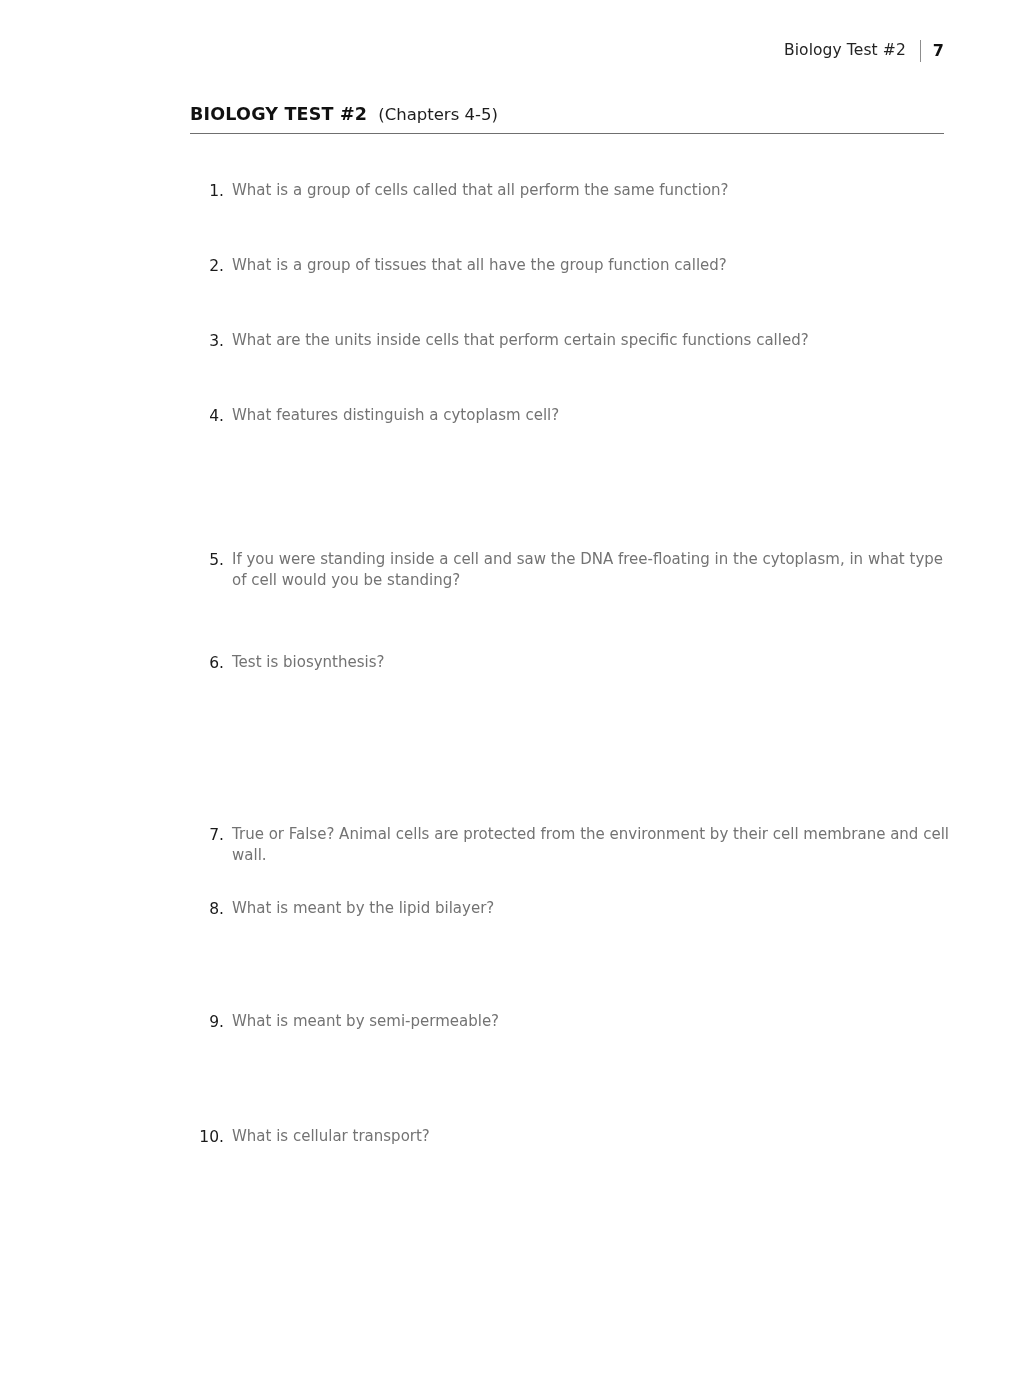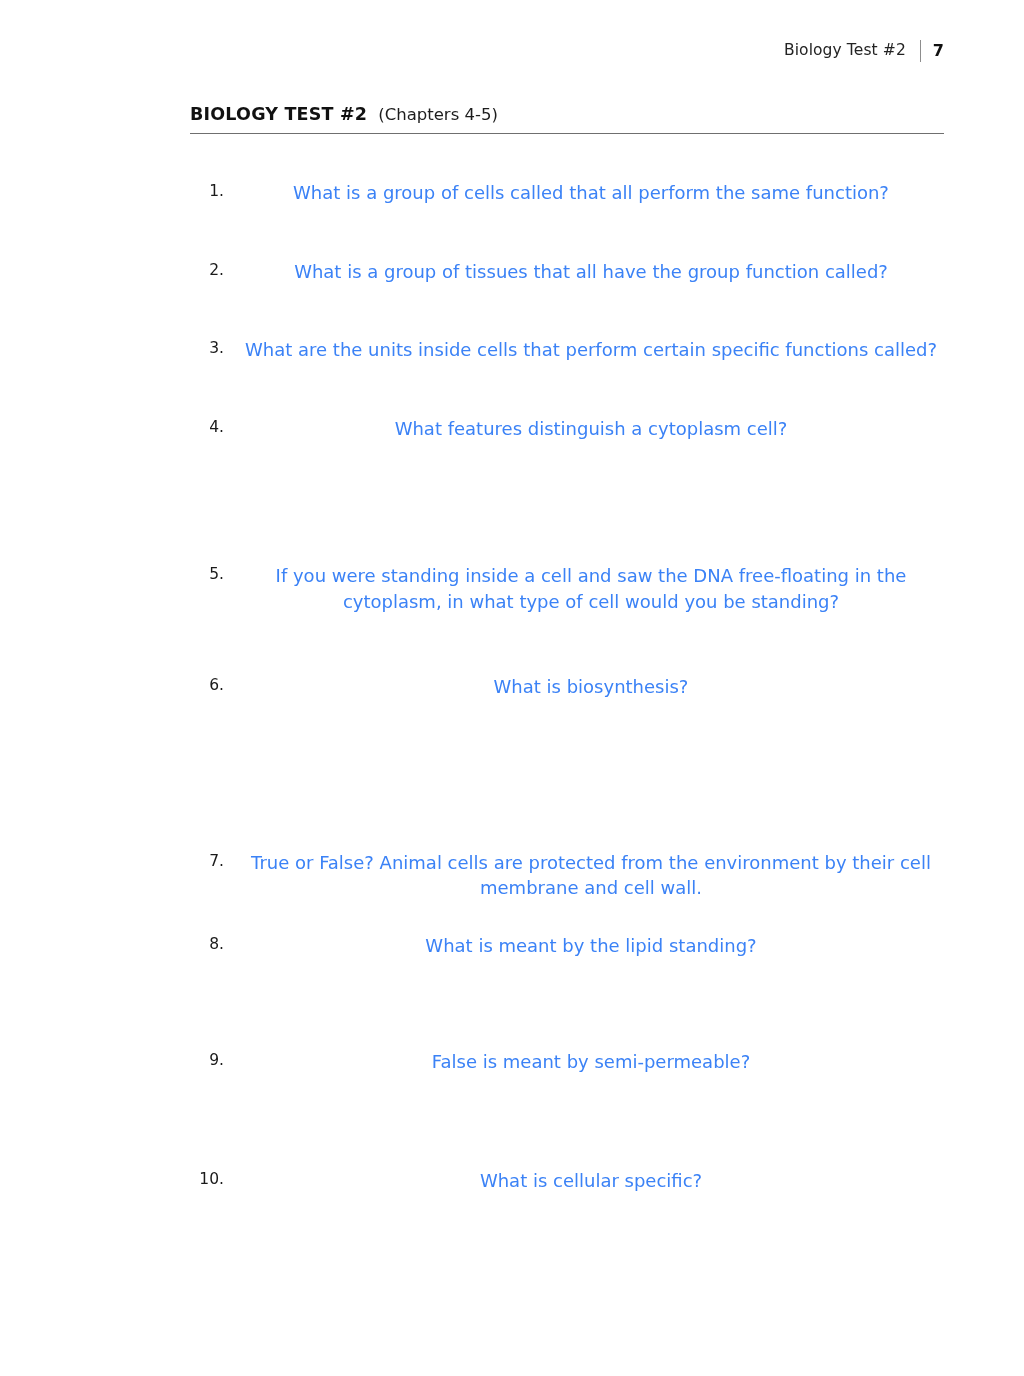--- a/index.html
+++ b/index.html
@@ -95,25 +95,24 @@
     width: 42px;
     min-width: 42px;
     text-align: right;
     font-size: 15.5px;
     color: #1a1a1a;
     line-height: 1.42;
     padding-right: 8px;
     box-sizing: border-box;
   }
   .q-text {
-    font-size: 18px;
-    color: #3b82f6;
+    font-size: 15px;
+    color: #737373;
     line-height: 1.42;
     flex: 1;
-    text-align: center;
   }
 </style>
 </head>
 <body>
 
 <div class="page">
 
   <div class="running-header">
     <span class="rh-title">Biology Test #2</span>
     <span class="rh-rule"></span>
@@ -144,33 +143,33 @@
       <div class="q" style="margin-bottom: 122px;">
         <div class="q-num">4.</div>
         <div class="q-text">What features distinguish a cytoplasm cell?</div>
       </div>
       <div class="q" style="margin-bottom: 60px;">
         <div class="q-num">5.</div>
         <div class="q-text">If you were standing inside a cell and saw the DNA free-floating in the cytoplasm, in what type of cell would you be standing?</div>
       </div>
       <div class="q" style="margin-bottom: 150px;">
         <div class="q-num">6.</div>
-        <div class="q-text">What is biosynthesis?</div>
+        <div class="q-text">Test is biosynthesis?</div>
       </div>
       <div class="q" style="margin-bottom: 32px;">
         <div class="q-num">7.</div>
         <div class="q-text">True or False? Animal cells are protected from the environment by their cell membrane and cell wall.</div>
       </div>
       <div class="q" style="margin-bottom: 91px;">
         <div class="q-num">8.</div>
-        <div class="q-text">What is meant by the lipid standing?</div>
+        <div class="q-text">What is meant by the lipid bilayer?</div>
       </div>
       <div class="q" style="margin-bottom: 93px;">
         <div class="q-num">9.</div>
-        <div class="q-text">False is meant by semi-permeable?</div>
+        <div class="q-text">What is meant by semi-permeable?</div>
       </div>
       <div class="q" style="margin-bottom: 0px;">
         <div class="q-num">10.</div>
-        <div class="q-text">What is cellular specific?</div>
+        <div class="q-text">What is cellular transport?</div>
       </div>
     </div>
 
 </div>
 
 </body></html>

